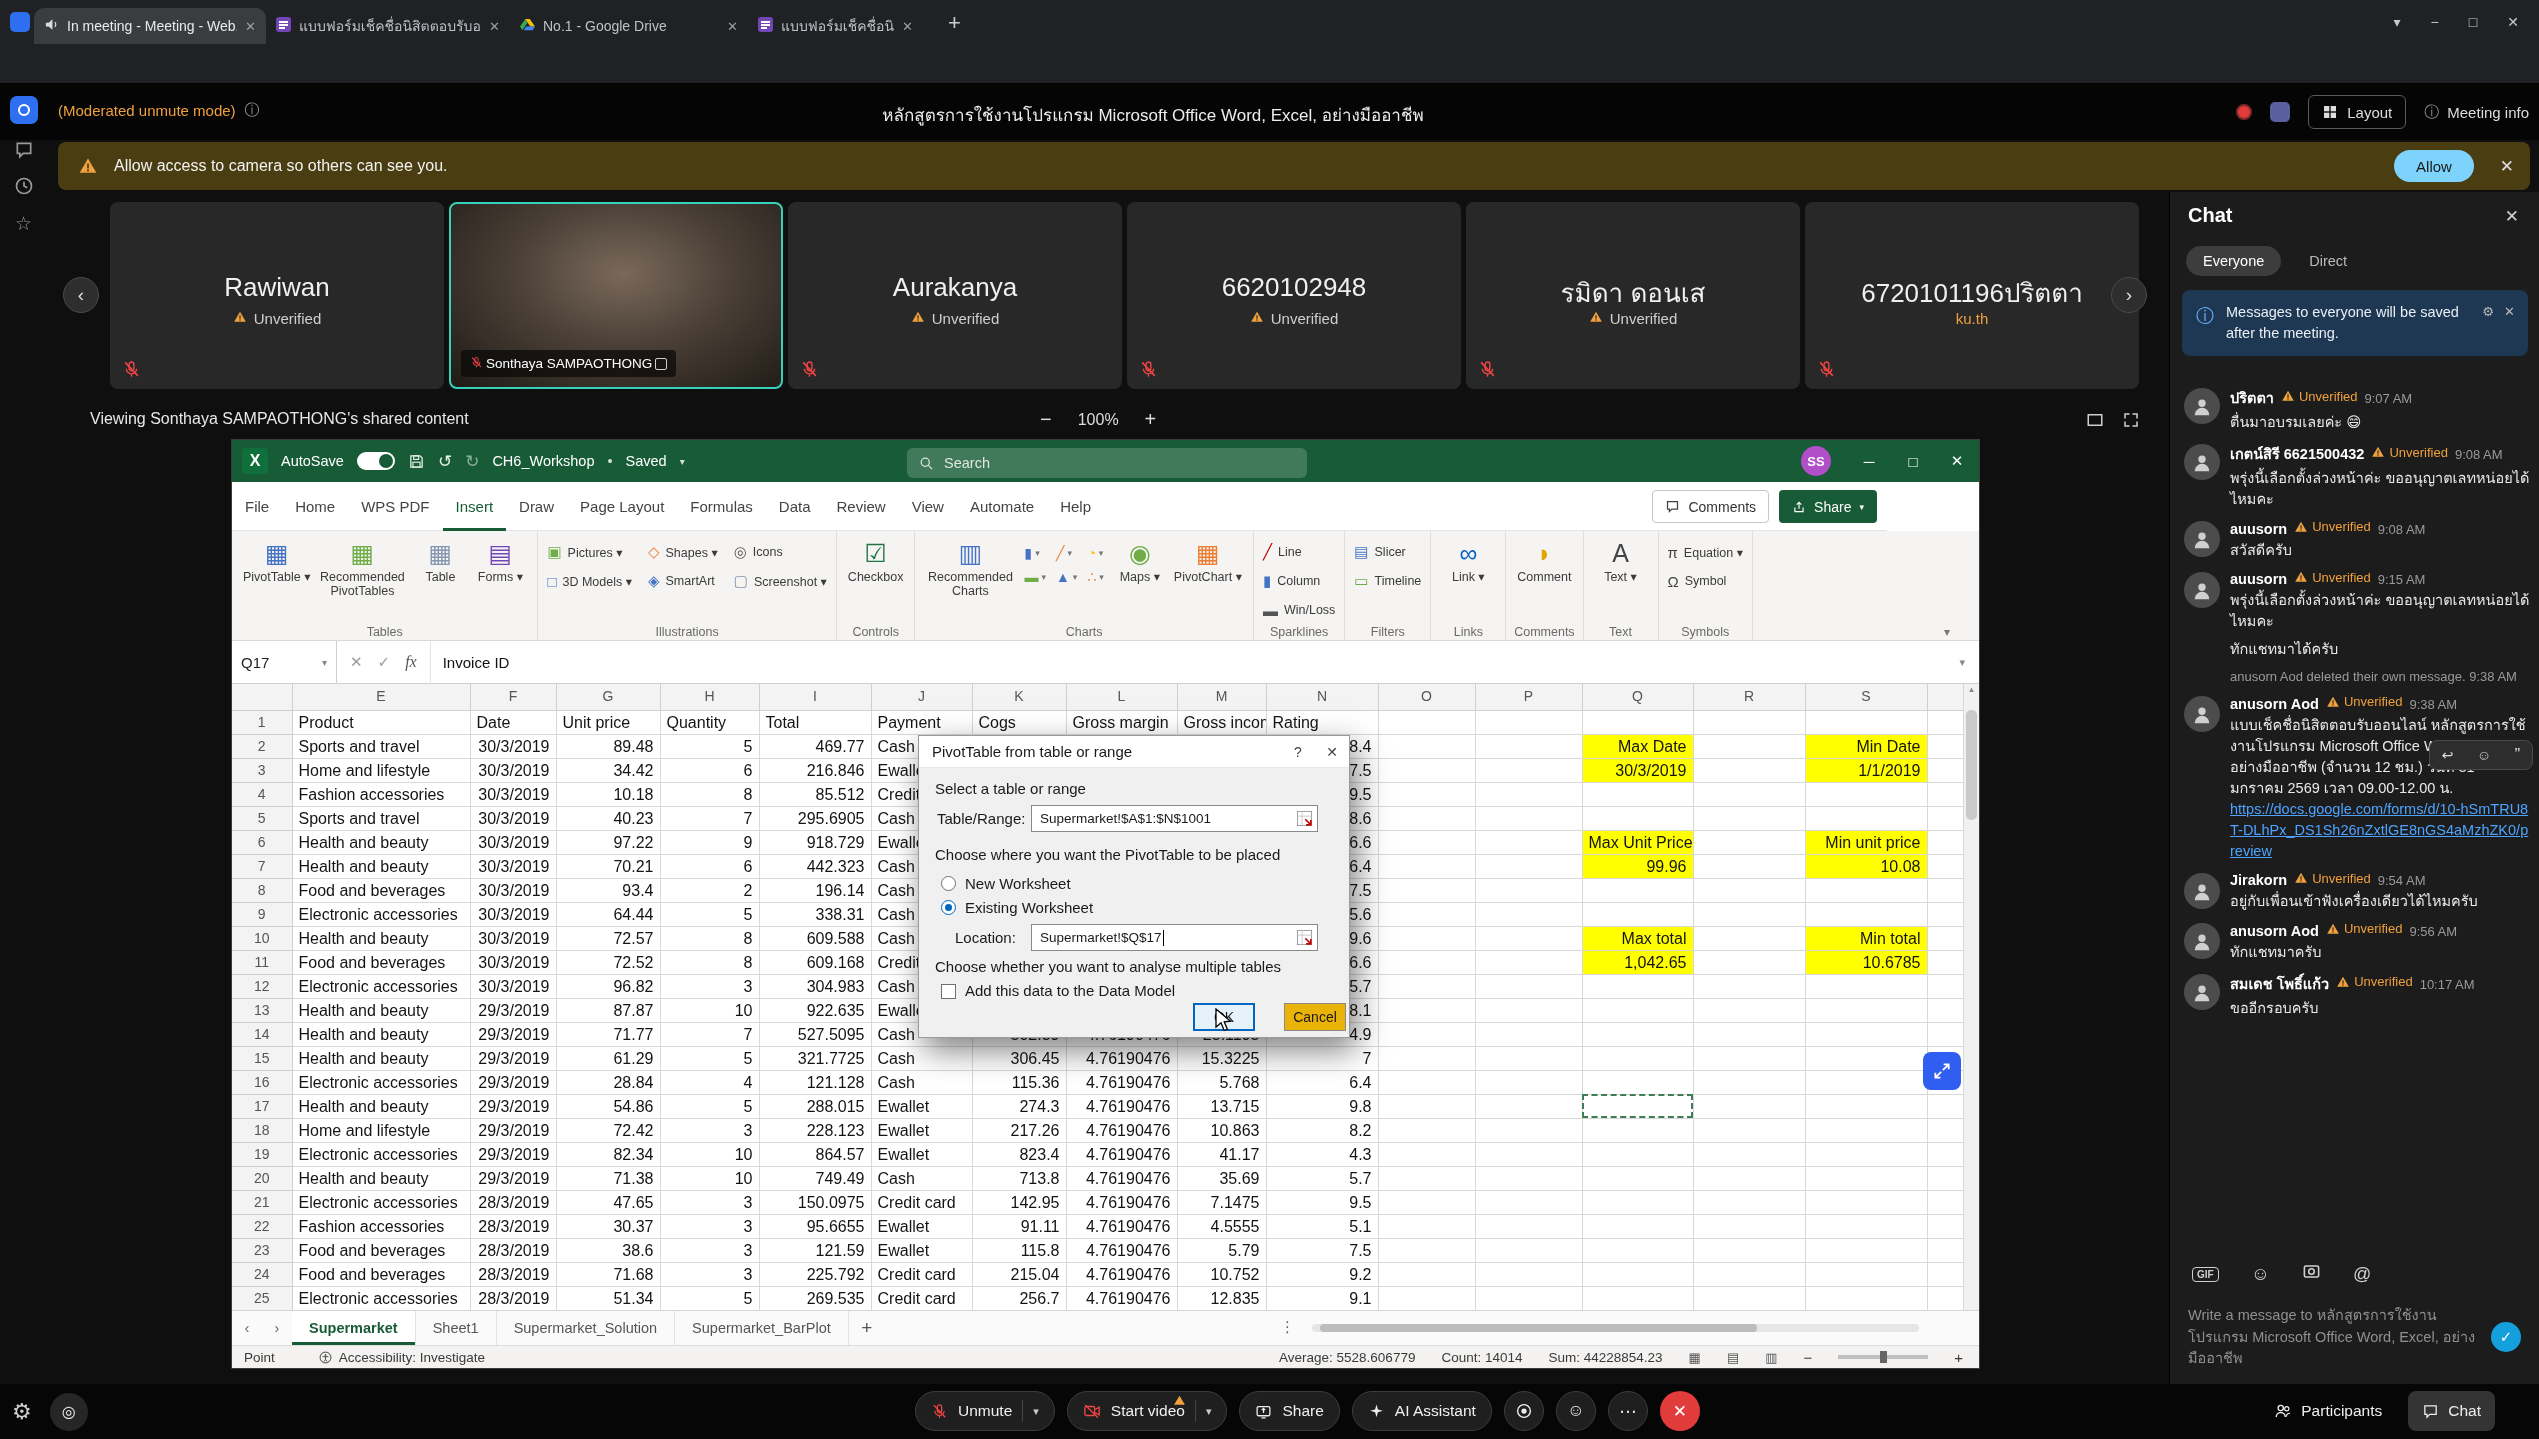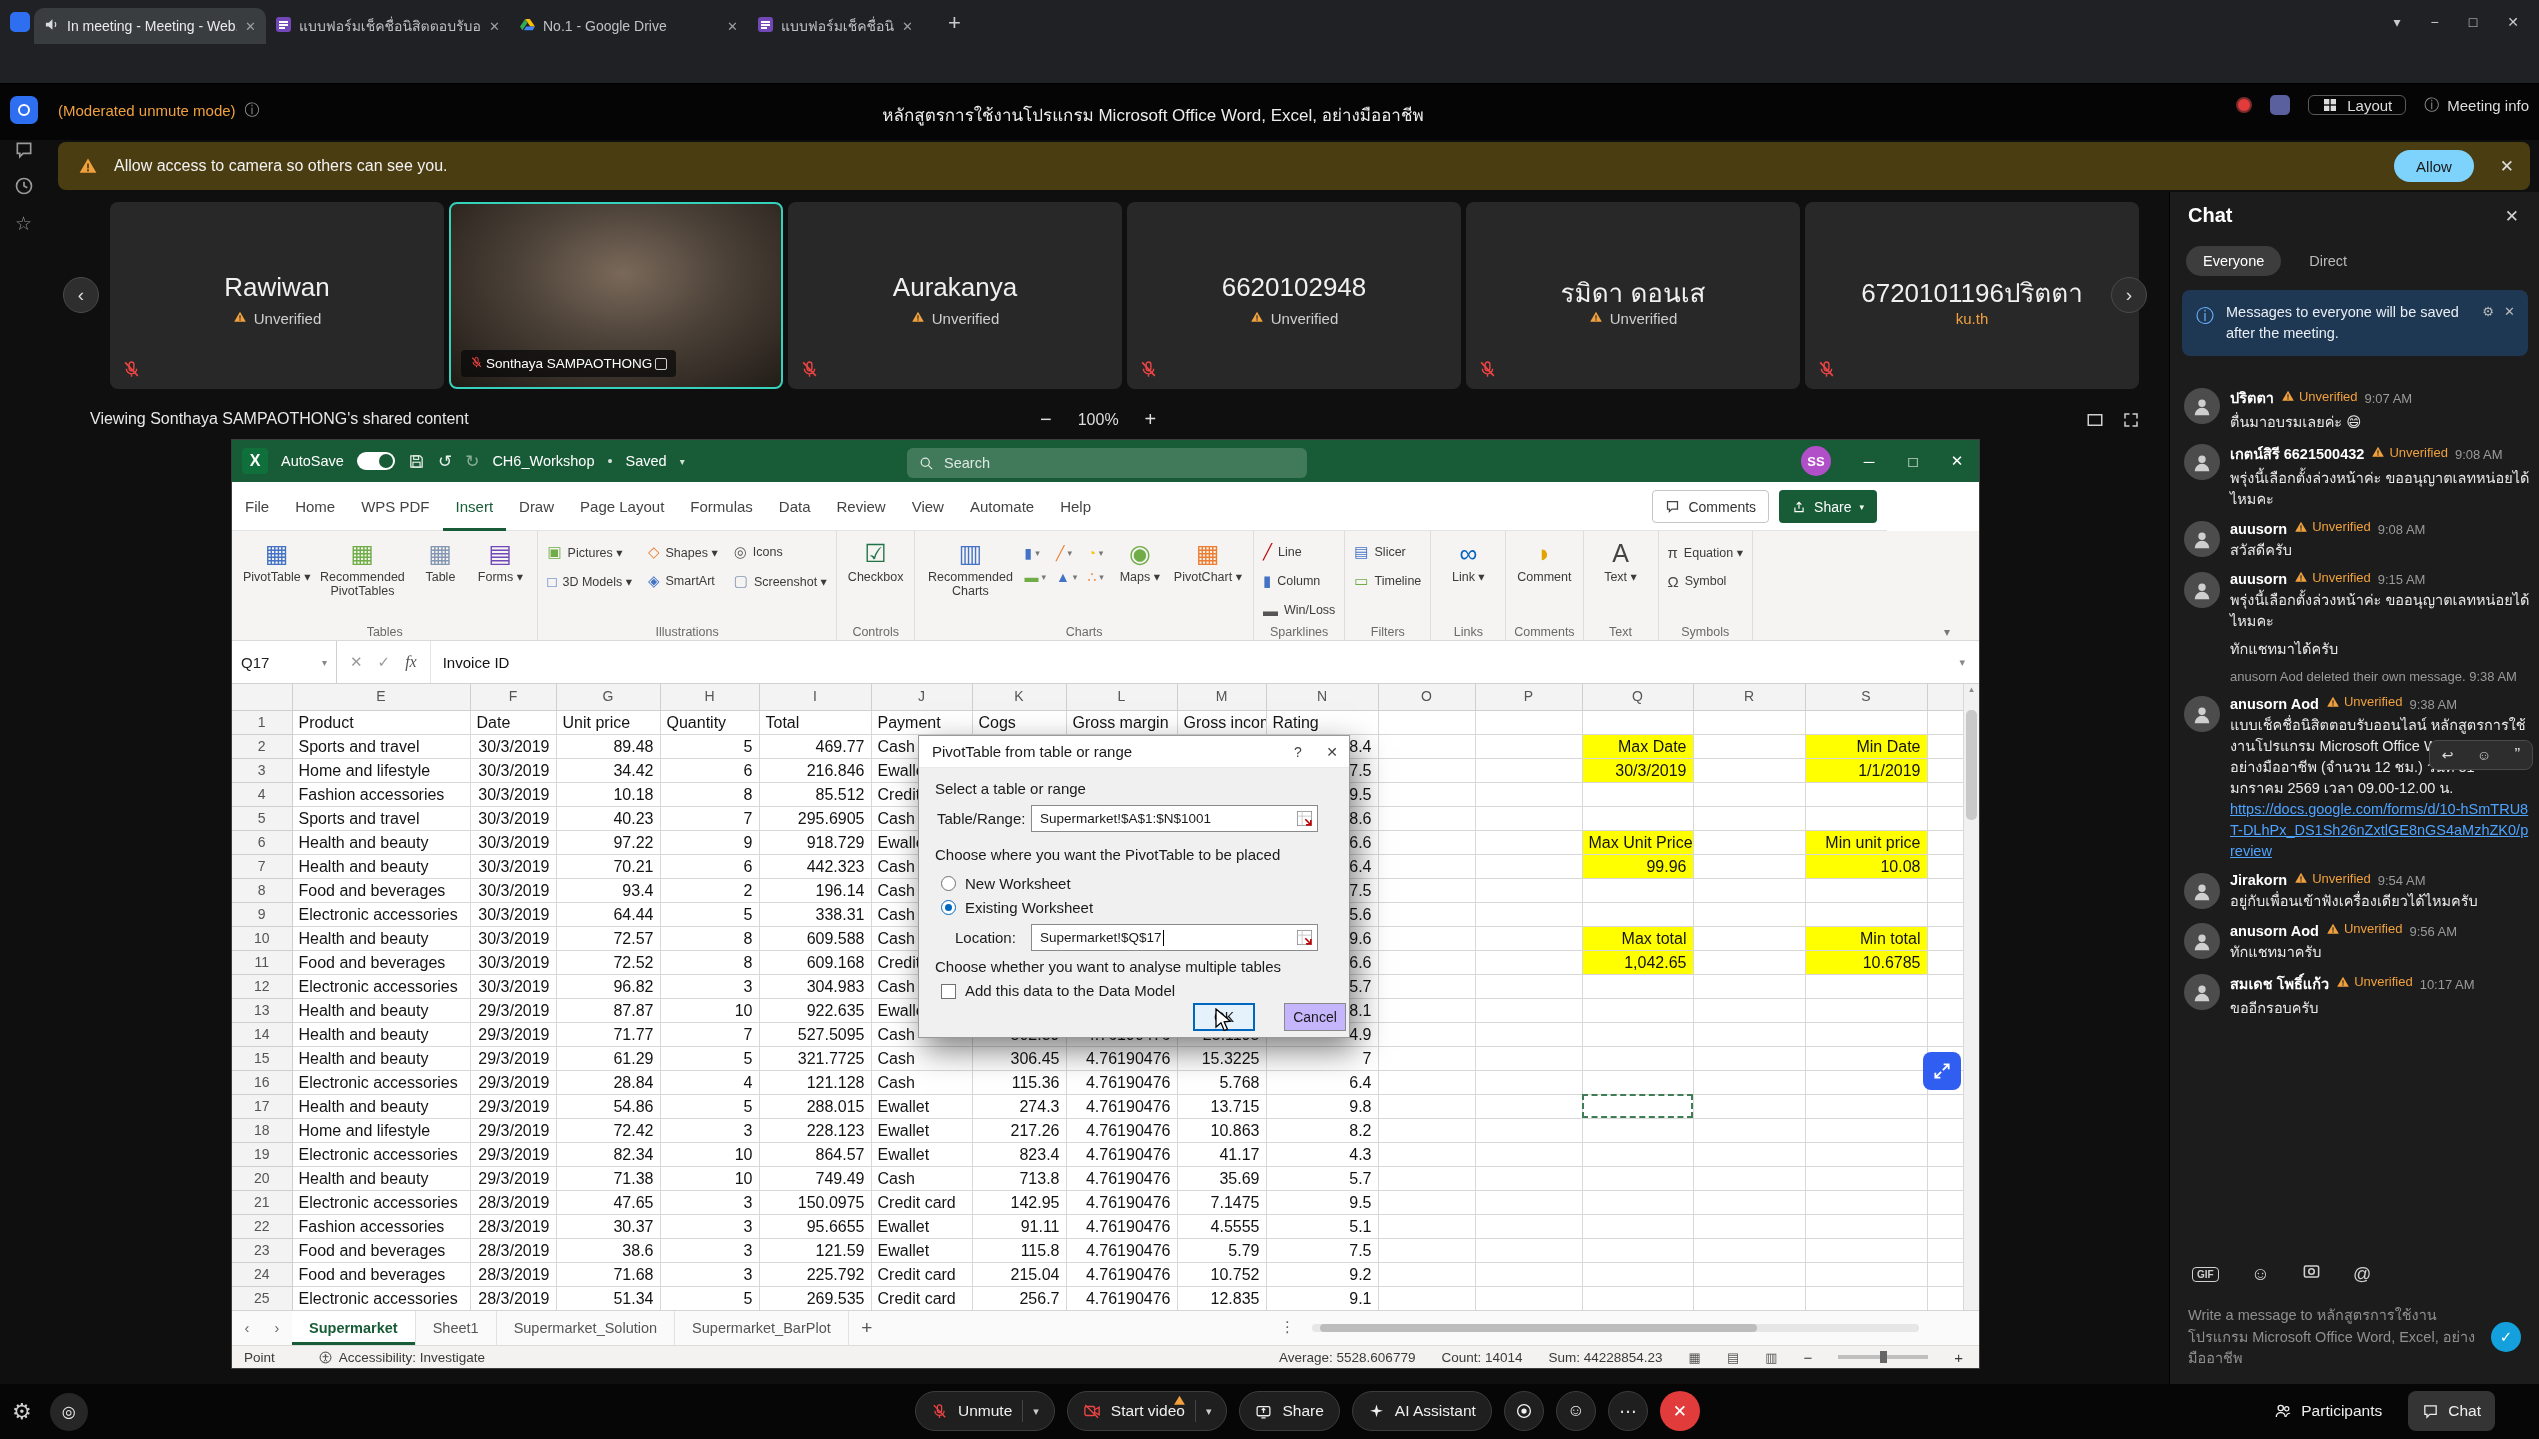--- a/index.html
+++ b/index.html
@@ -26,21 +26,21 @@
   .kebab{color:#c4c7cb;font-size:16px}
 
   
   .wxhead{position:absolute;left:0;top:84px;width:2539px;height:56px;background:#050505}
   .moderated{position:absolute;left:58px;top:17px;color:#f0a13d;font-size:15px;display:flex;gap:9px;align-items:center}
   .infoi{color:#8f8f8f;font-size:15px}
   .wxtitle{position:absolute;left:1153px;top:17px;transform:translateX(-50%);color:#ededed;font-size:17px;white-space:nowrap}
   .wxright{position:absolute;right:10px;top:11px;display:flex;align-items:center;gap:18px;color:#ddd;font-size:15px}
   .recdot{width:16px;height:16px;border-radius:50%;background:#e23b3b;border:2px solid #7a2a2a}
   .appsq{width:20px;height:20px;border-radius:5px;background:#5a5f9e}
-  .layoutbtn{display:flex;gap:9px;align-items:center;border:1px solid #5a5a5a;border-radius:6px;height:20px;padding:0 13px}
+  .layoutbtn{display:flex;gap:9px;align-items:center;border:1px solid #5a5a5a;border-radius:6px;height:34px;padding:0 13px}
   .meetinfo{display:flex;gap:8px;align-items:center;white-space:nowrap;overflow:hidden;max-width:128px}
 
   .banner{position:absolute;left:58px;top:142px;width:2472px;height:48px;background:#4b3d12;border-radius:8px;display:flex;align-items:center;color:#f2f2f2;font-size:16px;z-index:6}
   .banner .warn{margin:0 16px 0 20px;display:flex}
   .allowbtn{position:absolute;right:56px;top:8px;width:80px;height:32px;background:#7dd3fc;color:#1a1a1a;border-radius:16px;font-size:15px;display:flex;align-items:center;justify-content:center}
   .bclose{position:absolute;right:16px;top:14px;color:#ddd;font-size:17px}
 
   
   .tile{position:absolute;top:202px;height:187px;width:334px;background:#282828;border-radius:8px;overflow:hidden}
   .tile .nm{position:absolute;left:8px;right:8px;top:70px;text-align:center;color:#f0f0f0;font-size:26px;white-space:nowrap;overflow:hidden}
@@ -137,21 +137,21 @@
   .dlg-title{position:absolute;left:0;top:0;right:0;height:32px;background:#fff;display:flex;align-items:center;padding:0 13px;font-size:15px;border-bottom:1px solid #e8e8e8}
   .dlg-tbtn{position:absolute;top:0;width:34px;height:32px;display:flex;align-items:center;justify-content:center;color:#444;font-size:14px}
   .dl{position:absolute;white-space:nowrap}
   .dinput{position:absolute;height:27px;border:1px solid #8a8a8a;background:#fff;display:flex;align-items:center;padding:0 8px;font-size:13.5px}
   .rangeic{position:absolute;right:3px;top:3px;display:flex}
   .caret{display:inline-block;width:1px;height:16px;background:#000;margin-left:1px;vertical-align:middle}
   .radio{position:absolute;width:15px;height:15px;border:1px solid #707070;border-radius:50%;background:#fff}
   .radio.on{border:1px solid #0067c0}
   .radio.on::after{content:"";position:absolute;left:3px;top:3px;width:7px;height:7px;border-radius:50%;background:#0067c0}
   .chk{position:absolute;width:15px;height:15px;border:1px solid #707070;background:#fff}
-  .dbtn{position:absolute;width:62px;height:28px;display:flex;align-items:center;justify-content:center;font-size:14px;background:#c4b5fd;border:1px solid #8a8a8a}
+  .dbtn{position:absolute;width:62px;height:28px;display:flex;align-items:center;justify-content:center;font-size:14px;background:#eab308;border:1px solid #8a8a8a}
   .dbtn.primary{background:#e5f1fb;border:2px solid #0067c0}
 
   .expandbtn{position:absolute;left:1923px;top:1052px;width:38px;height:38px;border-radius:8px;background:#2f5ef0;display:flex;align-items:center;justify-content:center;z-index:30}
 
   
   .chat{position:absolute;left:2169px;top:192px;width:370px;height:1192px;background:#1c1c1c;border-left:1px solid #000;z-index:15}
   .chat-title{position:absolute;left:18px;top:12px;font-size:20px;font-weight:bold;color:#fff}
   .chat-x{position:absolute;right:20px;top:14px;color:#cfcfcf;font-size:17px}
   .chat-tabs{position:absolute;left:16px;top:54px;display:flex;gap:28px;align-items:center}
   .pill{background:#3d3d3d;border-radius:15px;height:30px;padding:0 17px;display:flex;align-items:center;color:#fff;font-size:14.5px}

